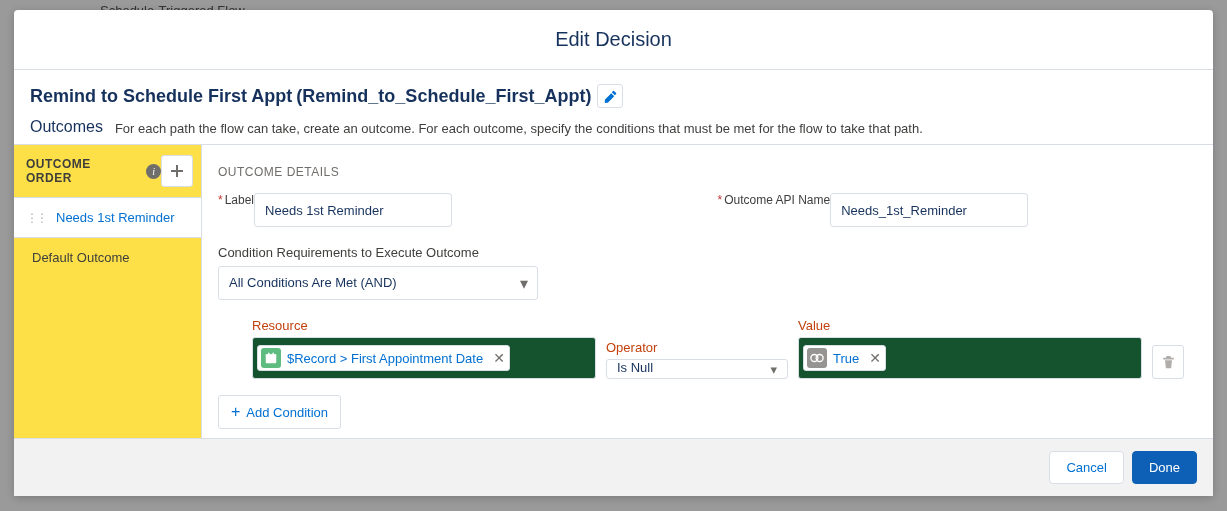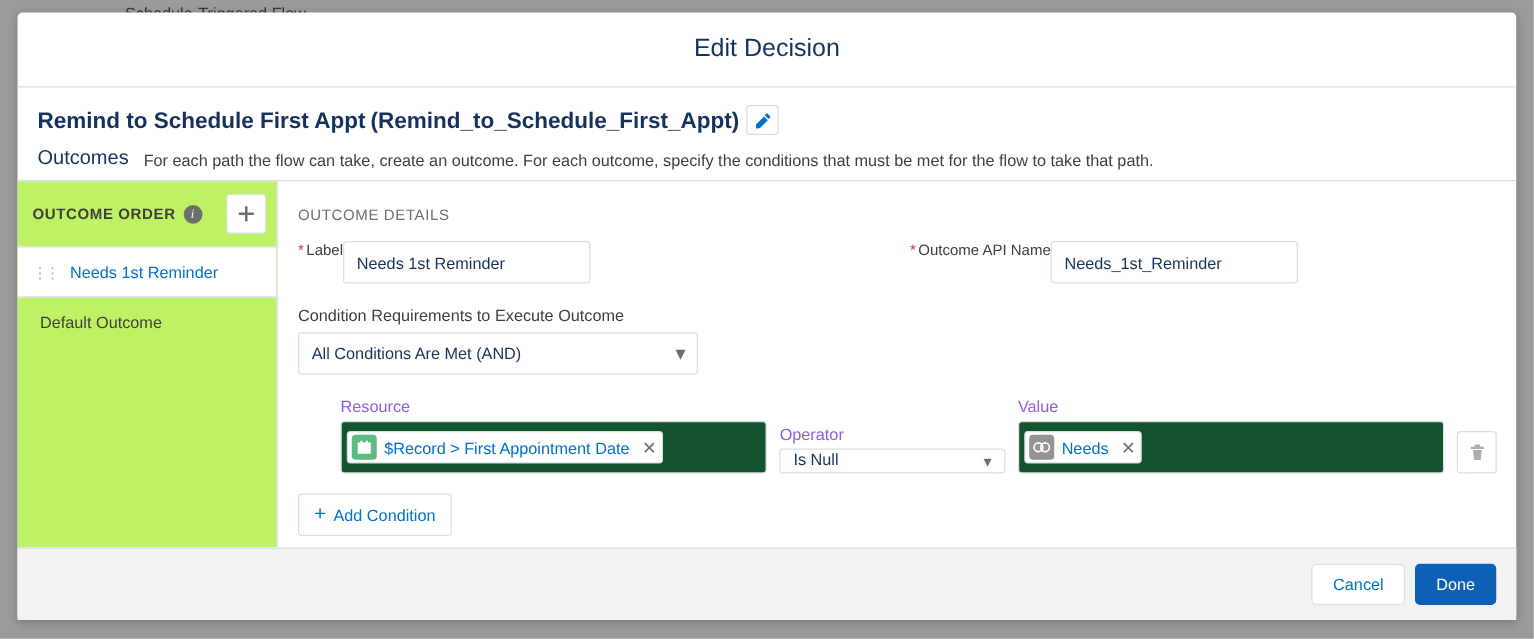--- a/index.html
+++ b/index.html
@@ -9,21 +9,21 @@
   .modal-title{text-align:center;font-size:20px;font-weight:400;color:#16325c;padding:18px 0;border-bottom:1px solid #d8dde6;}
   .header-block{padding:14px 16px 8px 16px;}
   .title-row{display:flex;align-items:center;gap:4px;margin-bottom:10px;}
   .title-bold{font-size:18px;font-weight:700;color:#16325c;}
   .title-api{font-size:18px;font-weight:700;color:#16325c;}
   .edit-btn{border:1px solid #d8dde6;border-radius:3px;width:26px;height:24px;background:#fff;display:flex;align-items:center;justify-content:center;cursor:pointer;margin-left:2px;}
   .outcomes-row{display:flex;align-items:flex-end;gap:12px;}
   .outcomes-h{font-size:16px;font-weight:400;color:#16325c;}
   .outcomes-desc{font-size:13px;color:#3e3e3c;}
   .body{flex:1;display:flex;border-top:1px solid #d8dde6;overflow:hidden;}
-  .sidebar{width:208px;background:#bef264;border-right:1px solid #d8dde6;display:flex;flex-direction:column;}
+  .sidebar{width:188px;background:#fde047;border-right:1px solid #d8dde6;display:flex;flex-direction:column;}
   .outcome-order-row{display:flex;align-items:center;justify-content:space-between;padding:10px 8px 10px 12px;}
   .outcome-order-left{display:flex;align-items:center;gap:6px;}
   .outcome-order-label{font-size:12px;letter-spacing:0.5px;color:#3e3e3c;font-weight:600;}
   .info-icon{width:15px;height:15px;border-radius:50%;background:#706e6b;color:#fff;font-size:10px;display:flex;align-items:center;justify-content:center;font-style:italic;font-family:serif;}
   .add-outcome{width:32px;height:32px;border:1px solid #d8dde6;border-radius:3px;background:#fff;display:flex;align-items:center;justify-content:center;cursor:pointer;font-size:18px;color:#706e6b;}
   .outcome-item{padding:12px 12px;font-size:13px;display:flex;align-items:center;gap:10px;cursor:pointer;}
   .outcome-item.active{background:#fff;color:#0070d2;border-top:1px solid #d8dde6;border-bottom:1px solid #d8dde6;}
   .outcome-item.default{color:#3e3e3c;padding-left:18px;}
   .drag-handle{color:#b0adab;font-size:12px;letter-spacing:-2px;}
   .main{flex:1;padding:20px 16px;overflow:auto;}
@@ -32,21 +32,21 @@
   .form-field{flex:1;display:flex;flex-direction:row;}
   .field-label{font-size:12px;color:#3e3e3c;margin-bottom:4px;}
   .req{color:#c23934;margin-right:2px;}
   .text-input{border:1px solid #d8dde6;border-radius:3px;padding:8px 10px;font-size:13px;color:#16325c;background:#fff;height:34px;}
   .cond-label{font-size:13px;color:#3e3e3c;margin-bottom:6px;}
   .select-wrap{position:relative;width:320px;margin-bottom:18px;}
   .select-box{border:1px solid #d8dde6;border-radius:3px;padding:8px 30px 8px 10px;font-size:13px;color:#16325c;background:#fff;height:34px;cursor:pointer;}
   .select-caret{position:absolute;right:10px;top:50%;transform:translateY(-50%);color:#706e6b;pointer-events:none;}
   .cond-row{display:flex;gap:10px;align-items:flex-end;margin-left:34px;margin-bottom:16px;}
   .cond-col{display:flex;flex-direction:column;}
-  .cond-col-label{font-size:13px;color:#8b5cf6;margin-bottom:4px;}
+  .cond-col-label{font-size:13px;color:#c2410c;margin-bottom:4px;}
   .pill-input{border:1px solid #d8dde6;border-radius:3px;height:34px;background:#14532d;display:flex;align-items:center;padding:20px 4px;}
   .pill{display:flex;align-items:center;gap:6px;background:#fff;border:1px solid #d8dde6;border-radius:3px;padding:2px 4px 2px 3px;font-size:13px;color:#0070d2;height:26px;}
   .pill-icon{width:20px;height:20px;border-radius:3px;display:flex;align-items:center;justify-content:center;}
   .pill-date{background:#5ebc80;}
   .pill-bool{background:#969492;}
   .pill-x{color:#706e6b;cursor:pointer;font-size:14px;margin-left:4px;}
   .op-select{border:1px solid #d8dde6;border-radius:3px;height:20px;padding:0 30px 0 10px;font-size:13px;color:#16325c;background:#fff;display:flex;align-items:flex-start;position:relative;cursor:pointer;}
   .trash-btn{width:32px;height:34px;border:1px solid #d8dde6;border-radius:3px;background:#fff;display:flex;align-items:center;justify-content:center;cursor:pointer;color:#b0adab;}
   .add-cond-btn{border:1px solid #d8dde6;border-radius:3px;background:#fff;padding:8px 12px;font-size:13px;color:#0070d2;display:inline-flex;align-items:center;gap:6px;cursor:pointer;}
   .plus-sm{font-size:16px;line-height:1;}
@@ -150,21 +150,21 @@
         <div class="cond-col" style="width:344px;">
           <div class="cond-col-label">Value</div>
           <div class="pill-input">
             <div class="pill">
               <span class="pill-icon pill-bool">
                 <svg width="14" height="10" viewBox="0 0 16 10">
                     <circle cx="5" cy="5" r="4" fill="none" stroke="#fff" stroke-width="1.5"></circle>
                     <circle cx="11" cy="5" r="4" fill="none" stroke="#fff" stroke-width="1.5"></circle>
                   </svg>
               </span>
-              <span>Needs</span>
+              <span>True</span>
               <span class="pill-x">✕</span>
             </div>
           </div>
         </div>
         <div class="trash-btn">
           <svg width="13" height="14" viewBox="0 0 14 16">
               <path fill="#b0adab" d="M5 1h4l1 2h3v2H1V3h3l1-2zm-2 5h8l-1 9H4L3 6z"></path>
             </svg>
         </div>
       </div>

